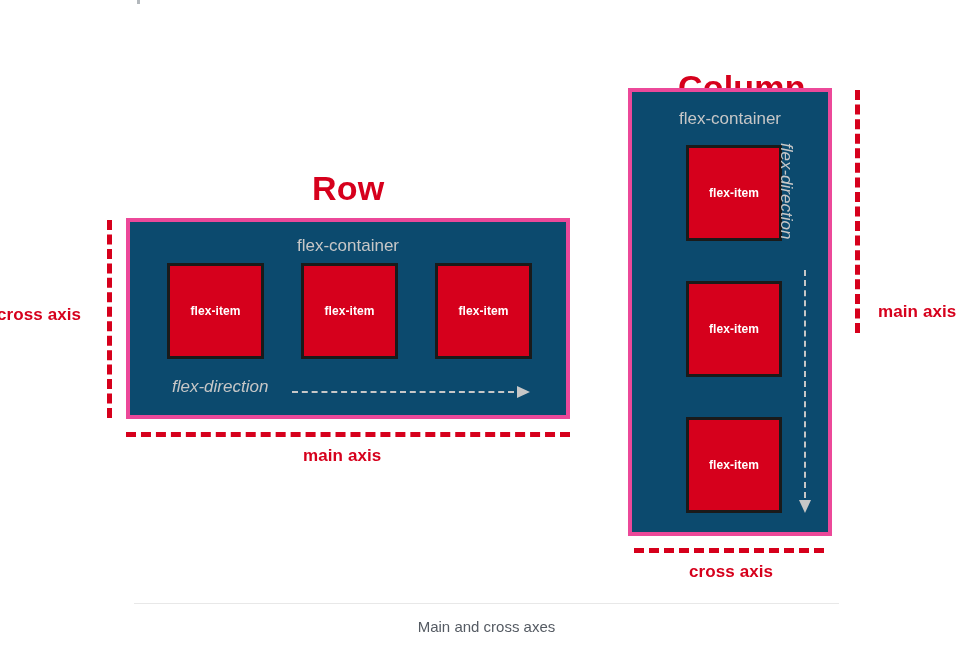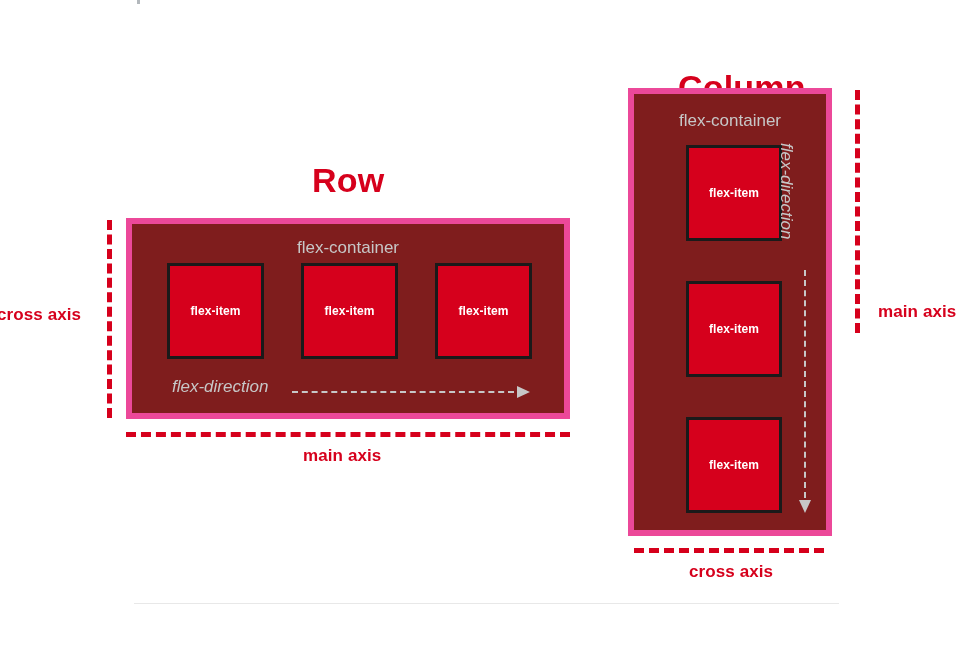--- a/index.html
+++ b/index.html
@@ -23,28 +23,28 @@
   .section-title {
     position: absolute;
     font-family: "Liberation Sans", sans-serif;
     font-weight: 700;
     font-size: 34px;
     line-height: 34px;
     letter-spacing: 0.2px;
     color: #D6001C;
     white-space: nowrap;
   }
-  #row-title    { left: 312px; top: 163px; }
+  #row-title    { left: 312px; top: 171px; }
   #column-title { left: 678px; top: 26px; margin-top: 44px; }
 
   
   .flex-container {
     position: absolute;
-    background: #7f1d1d;
-    border: 6px solid #ec4899;
+    background: #0c4a6e;
+    border: 4px solid #ec4899;
     padding-left: 25px;
   }
   #row-container {
     left: 126px;
     top: 218px;
     width: 444px;
     height: 201px;
   }
   #column-container {
     left: 628px;
@@ -312,14 +312,15 @@
     <span class="item-label">flex-item</span>
   </div>
 
   <div id="col-dir-label" class="dir-label">flex-direction</div>
   <div id="col-dir-arrow">
     <div class="shaft"></div>
     <div class="head"></div>
   </div>
 
   <div id="caption-rule"></div>
+  <div id="caption-text">Main and cross axes</div>
 
 </div>
 
 </body></html>

